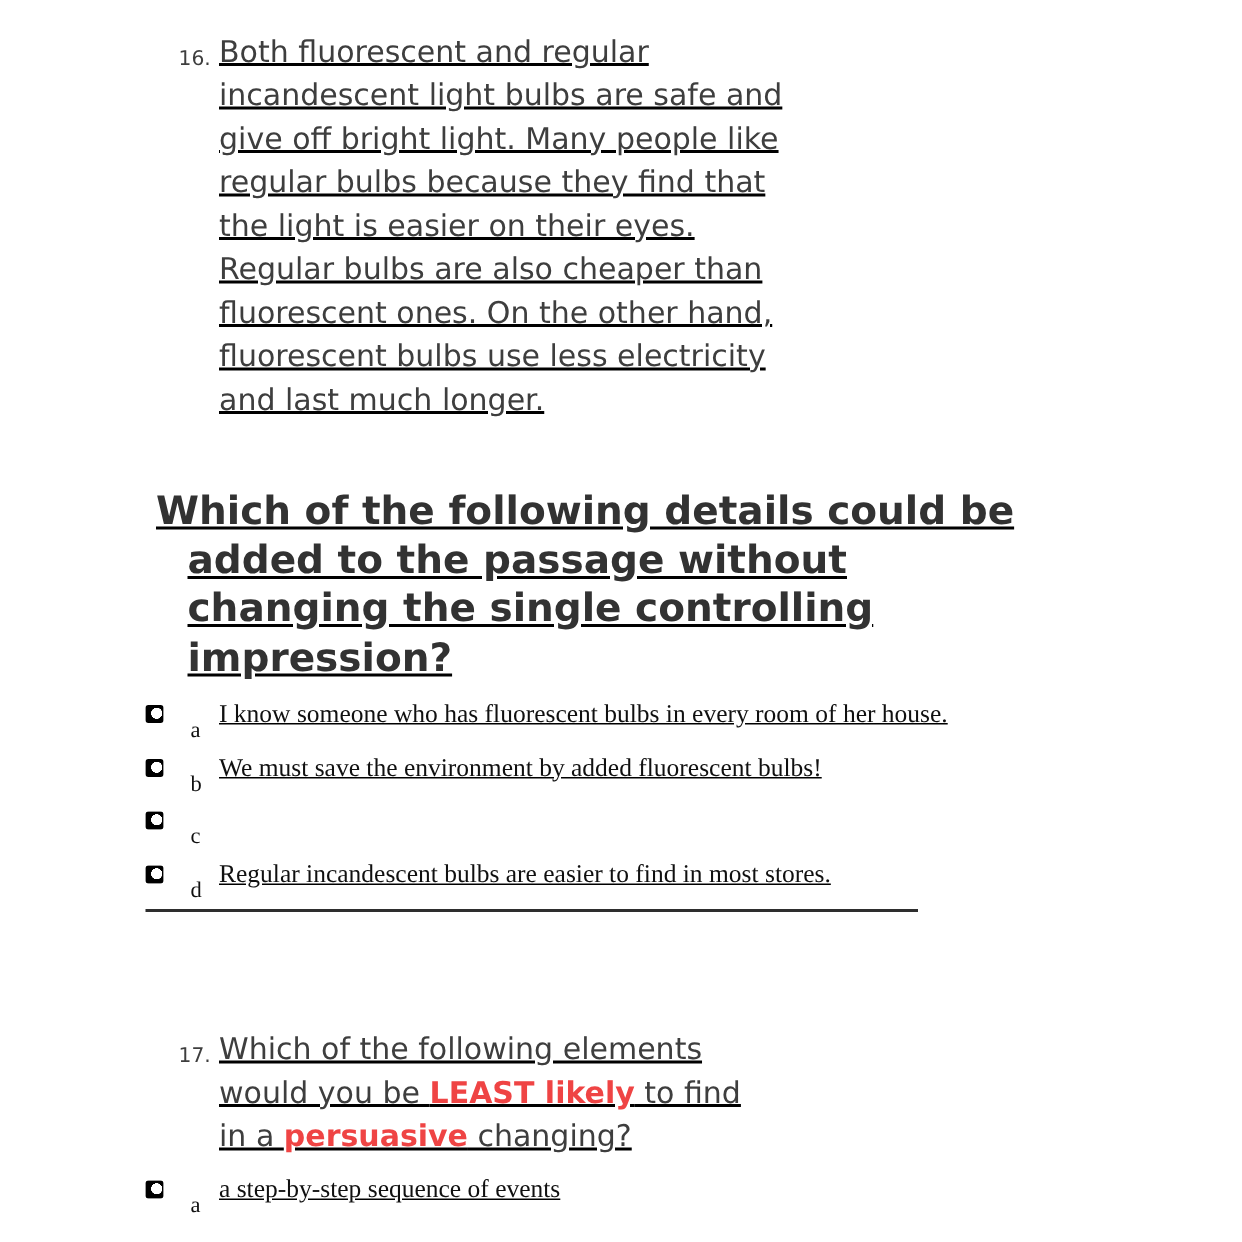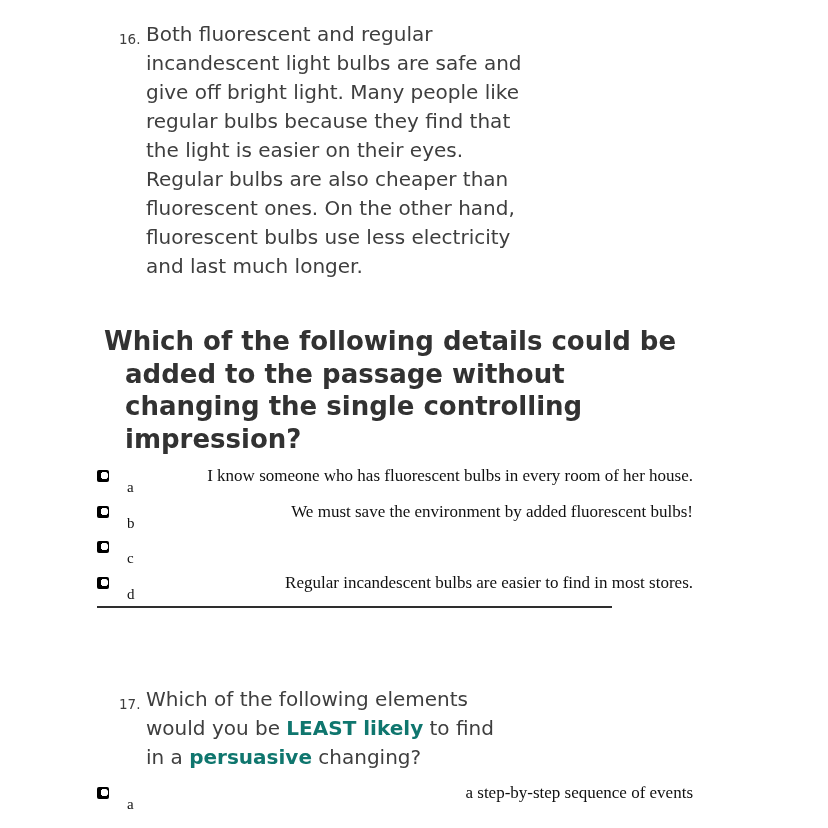--- a/index.html
+++ b/index.html
@@ -12,40 +12,41 @@
     height: 828px;
     overflow: hidden;
     font-family: "DejaVu Sans", sans-serif;
   }
   .page {
     position: relative;
     box-sizing: border-box;
     padding: 20px 0 0 97px;
     width: 693px;
     height: 828px;
+    text-decoration: underline;
   }
   
   .qblock {
     position: relative;
     margin-left: 49px; 
   }
   .qnum {
     position: absolute;
     left: -27px;
     top: 11px;
     font-size: 13.5px;
     color: #3e3e3e;
   }
   .passage {
     font-size: 20px;
     line-height: 29px;
     color: #3e3e3e;
     white-space: pre-line;
   }
-  .passage .b { font-weight: bold; color: #0f766e; margin-top: 19px; }
+  .passage .b { font-weight: bold; color: #ef4444; margin-top: 19px; }
   .prompt {
     margin: 44px 0 0 7px;      
     padding-left: 21px;
     text-indent: -21px;        
     font-size: 26px;
     line-height: 32.5px;
     font-weight: bold;
     color: #323232;
     white-space: pre-line;
   }
@@ -76,21 +77,20 @@
     line-height: 1;
     color: #101010;
   }
   .otext {
     display: block;
     margin-left: 49px; 
     font-family: "Liberation Serif", serif;
     font-size: 17px;
     line-height: 20px;
     color: #101010;
-    text-align: right;
   }
   .rule {
     width: 515px;
     height: 0;
     border-top: 2px solid #2e2e2e;
     margin-top: 1px;
   }
   .q17 { margin-top: 77px; }
 </style>
 </head>

